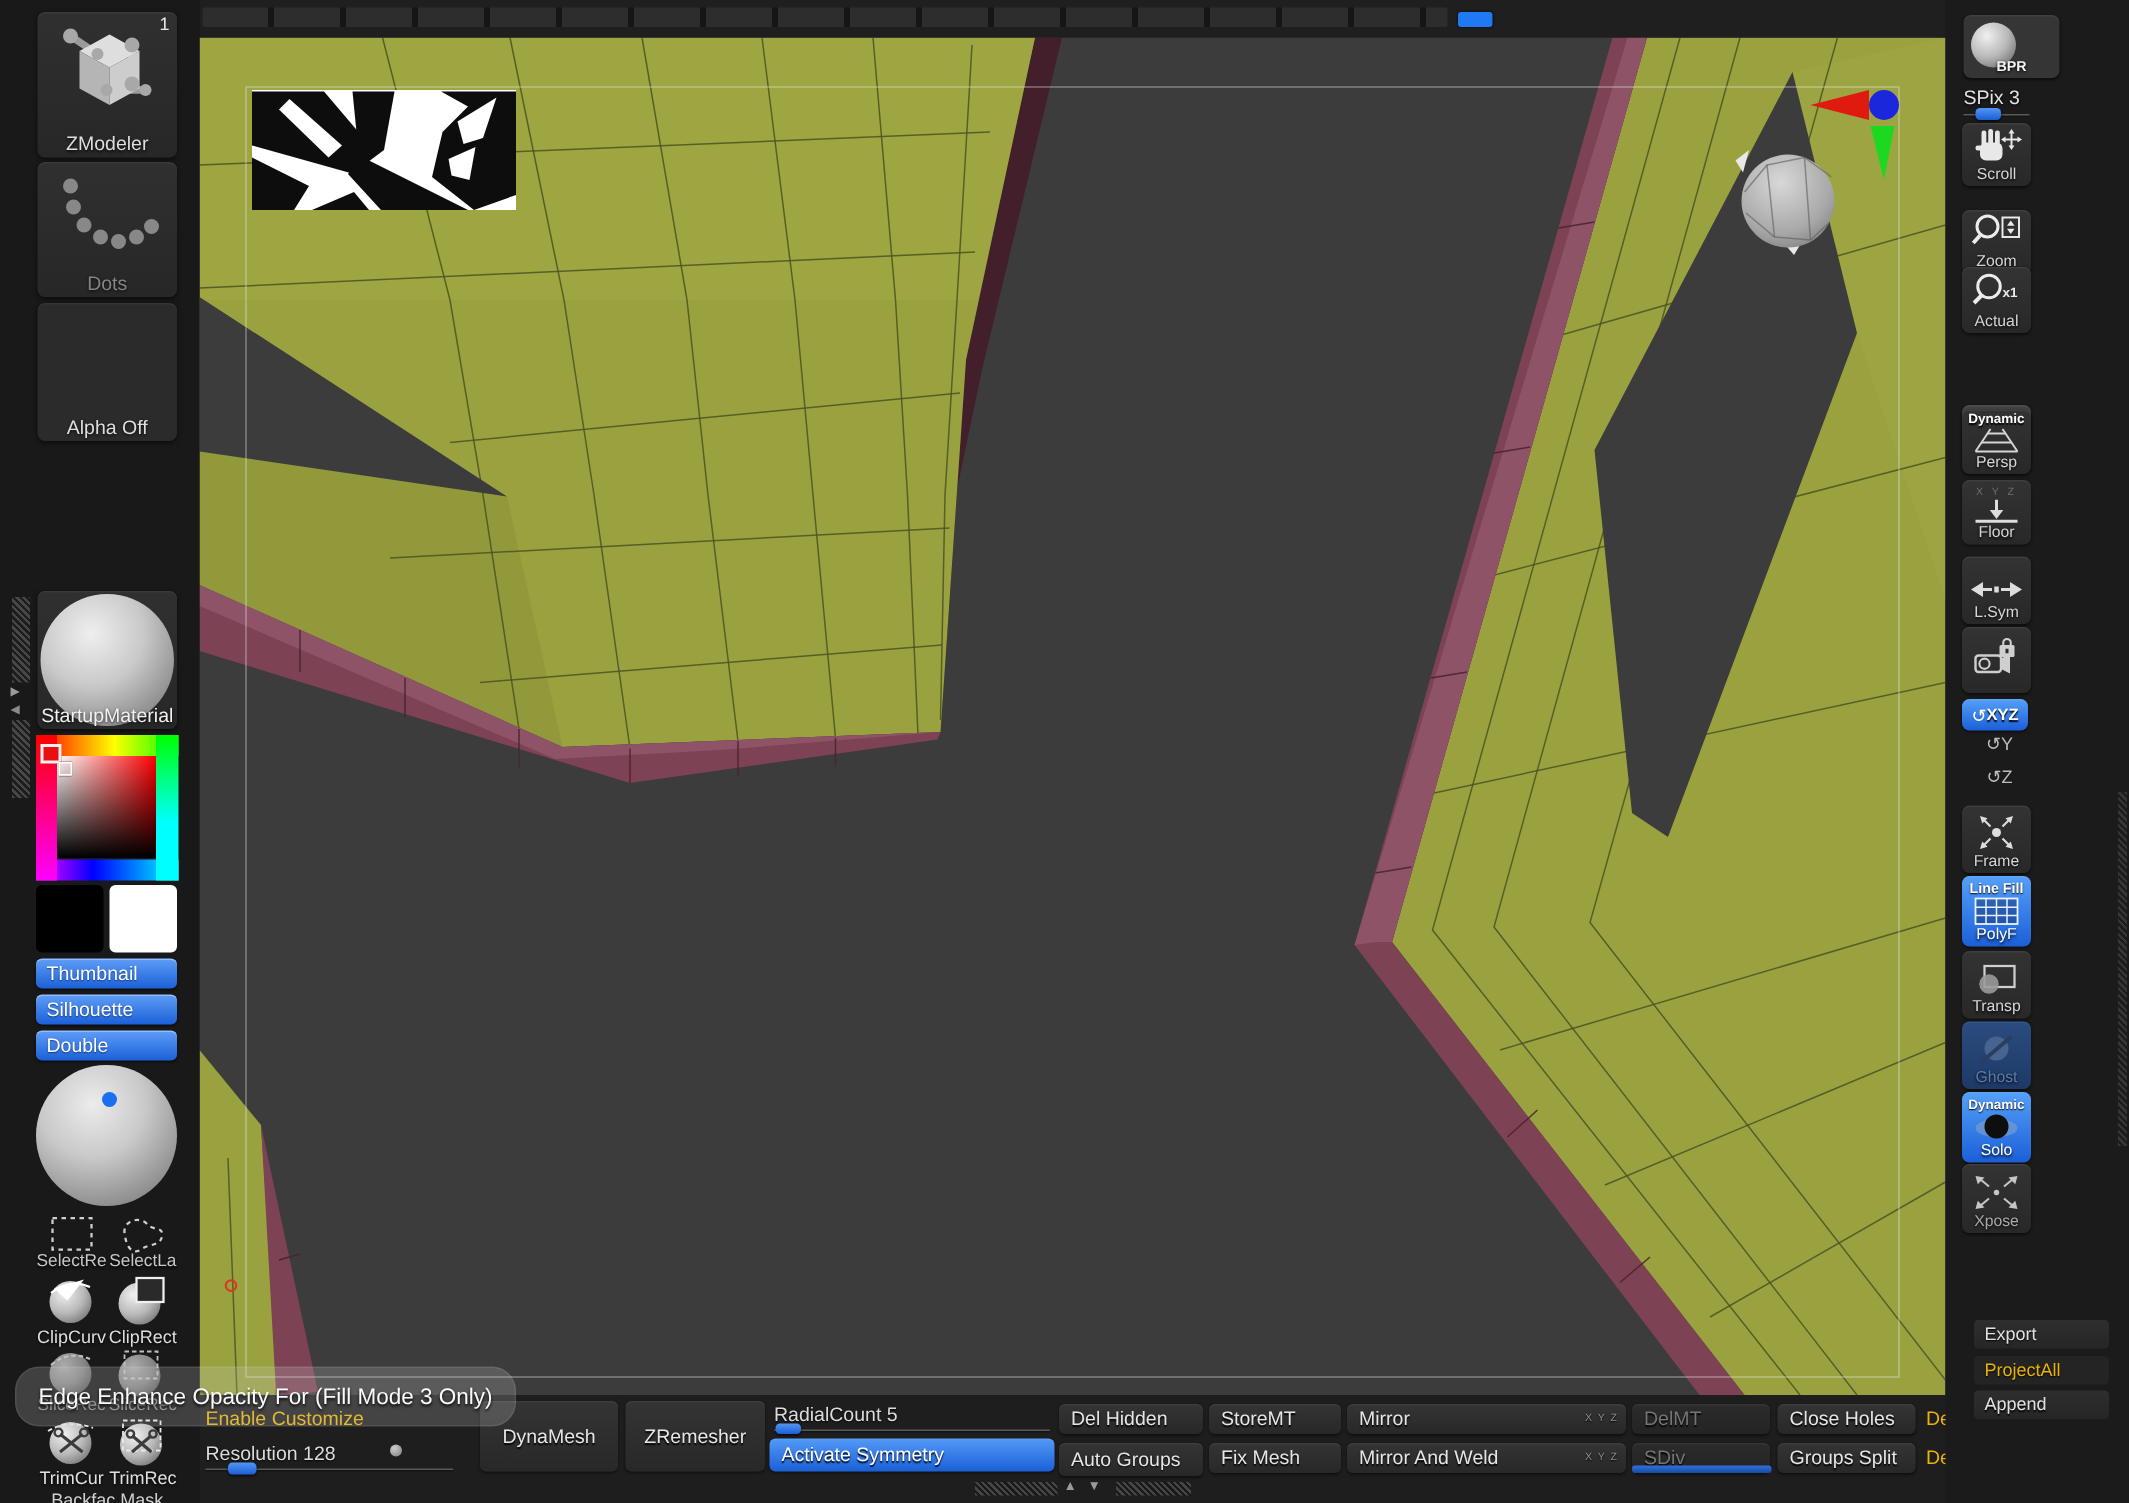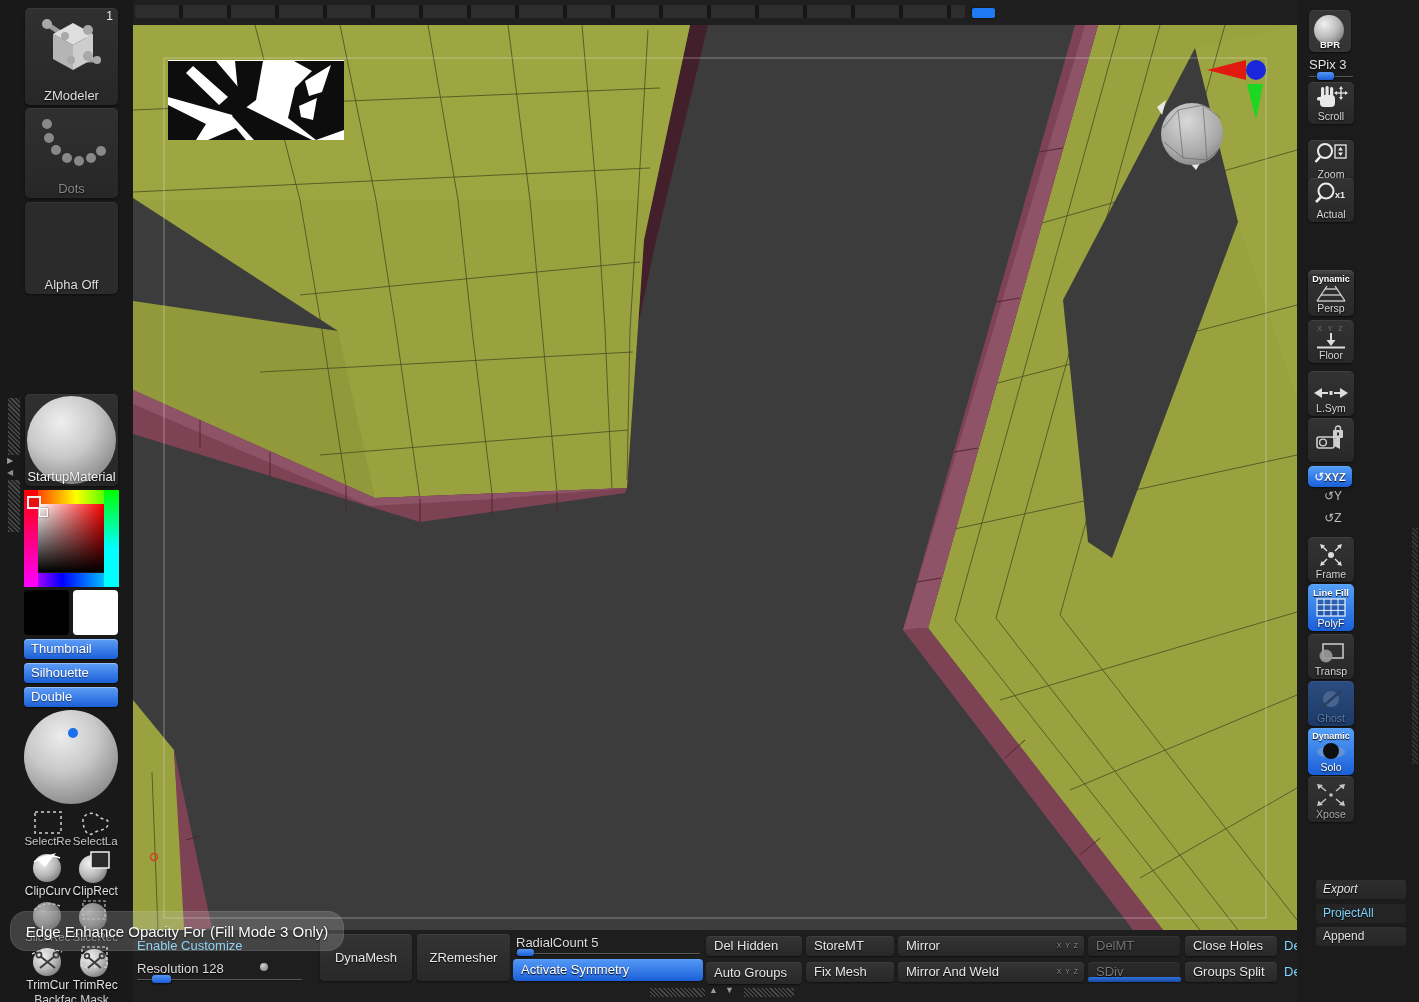--- a/index.html
+++ b/index.html
@@ -30,21 +30,21 @@
   .ritem.blue{background:linear-gradient(#55a0f8,#1b5fd8);}
   .racts{position:absolute;left:19px;width:90px;height:19px;background:linear-gradient(#2e2e2e,#262626);border-radius:3px;font-size:12px;line-height:19px;padding-left:7px;box-sizing:border-box;color:#e2e2e2;text-shadow:0 1px 1px #000;}
   
   #bottom-bar{position:absolute;left:133px;top:930px;width:1177px;height:72px;background:#1e1e1e;z-index:3;}
   .bbtn{position:absolute;height:20px;background:linear-gradient(#343434,#282828);border-radius:4px;font-size:13px;color:#e6e6e6;line-height:20px;padding-left:8px;box-sizing:border-box;text-shadow:0 1px 1px #000;box-shadow:inset 0 1px 0 rgba(255,255,255,.05),0 1px 2px rgba(0,0,0,.5);}
   .bbtn.dis{color:#757575;background:linear-gradient(#2b2b2b,#242424);}
   .axisglyph{position:absolute;right:5px;top:0;font-size:7px;letter-spacing:1px;color:#8f8f8f;line-height:20px;}
   #tooltip{position:absolute;left:10px;top:911px;width:334px;height:40px;border-radius:16px;background:rgba(205,205,205,.22);z-index:50;display:flex;align-items:center;justify-content:center;font-size:15px;color:#fafafa;text-shadow:0 1px 2px rgba(0,0,0,.9);box-shadow:inset 0 0 0 1px rgba(255,255,255,.08);}
   .slider-handle{position:absolute;background:linear-gradient(#5396f5,#1a5ed6);border-radius:3px;box-shadow:0 1px 2px rgba(0,0,0,.7);}
   .slider-line{position:absolute;height:1px;background:#585858;box-shadow:0 1px 0 #141414;}
-  .dimtext{color:#7dd3fc;}
+  .dimtext{color:#eab308;}
 </style>
 </head>
 <body>
 
 <div id="app">
 
 <svg width="0" height="0" style="position:absolute">
       <defs>
   <radialGradient id="sphg" cx="0.35" cy="0.3" r="0.85">
     <stop offset="0" stop-color="#f0f0f0"></stop>
@@ -318,21 +318,21 @@
   <div class="abs" style="left:24px;top:993px;width:95px;text-align:center;font-size:12px;color:#d0d0d0;">Backfac Mask</div>
 
   <div class="abs hatchv" style="left:8px;top:398px;width:12px;height:57px;"></div>
   <div class="abs hatchv" style="left:8px;top:480px;width:12px;height:52px;"></div>
   <div class="abs" style="left:7px;top:455px;font-size:8px;color:#9a9a9a;line-height:11px;">▶</div>
   <div class="abs" style="left:7px;top:467px;font-size:8px;color:#8a8a8a;line-height:11px;">◀</div>
 </div>
 
 <div id="right-panel">
 
-  <div class="ritem" style="top:10px;height:42px;width:42px;left:12px;background:#353535;">
+  <div class="ritem" style="top:10px;height:42px;width:64px;left:12px;background:#353535;">
     <svg width="40" height="40" style="position:absolute;top:1px;left:0;">
       <circle cx="20" cy="19" r="15" fill="url(#sphg)"></circle>
     </svg>
     <span class="rlab" style="position:relative;font-weight:bold;font-size:9.5px;color:#f5f5f5;">BPR</span>
   </div>
 
   <div class="abs" style="left:12px;top:57px;font-size:13px;color:#e3e3e3;text-shadow:0 1px 2px #000;">SPix 3</div>
   <div class="slider-line" style="left:12px;top:76px;width:44px;"></div>
   <div class="slider-handle" style="left:20px;top:72px;width:17px;height:8px;"></div>
 
@@ -509,21 +509,21 @@
       <g fill="#c5c5c5">
         <polygon points="4,2 10,3 5.5,7.5"></polygon>
             <polygon points="32,2 26,3 30.5,7.5"></polygon>
         <polygon points="4,24 10,23 5.5,18.5"></polygon>
             <polygon points="32,24 26,23 30.5,18.5"></polygon>
       </g>
     </svg>
     <span class="rlab" style="color:#ababab;">Xpose</span>
   </div>
 
-  <div class="racts" style="top:880px;font-style:italic;">Export</div>
+  <div class="racts" style="top:880px;">Export</div>
   <div class="racts dimtext" style="top:904px;background:#242424;">ProjectAll</div>
   <div class="racts" style="top:927px;">Append</div>
 
   <div class="abs hatchv" style="left:115px;top:528px;width:6px;height:236px;opacity:.6;"></div>
 </div>
 
 <div id="bottom-bar">
 
   <div class="abs dimtext" style="left:4px;top:8px;font-size:13px;">Enable Customize</div>
 

